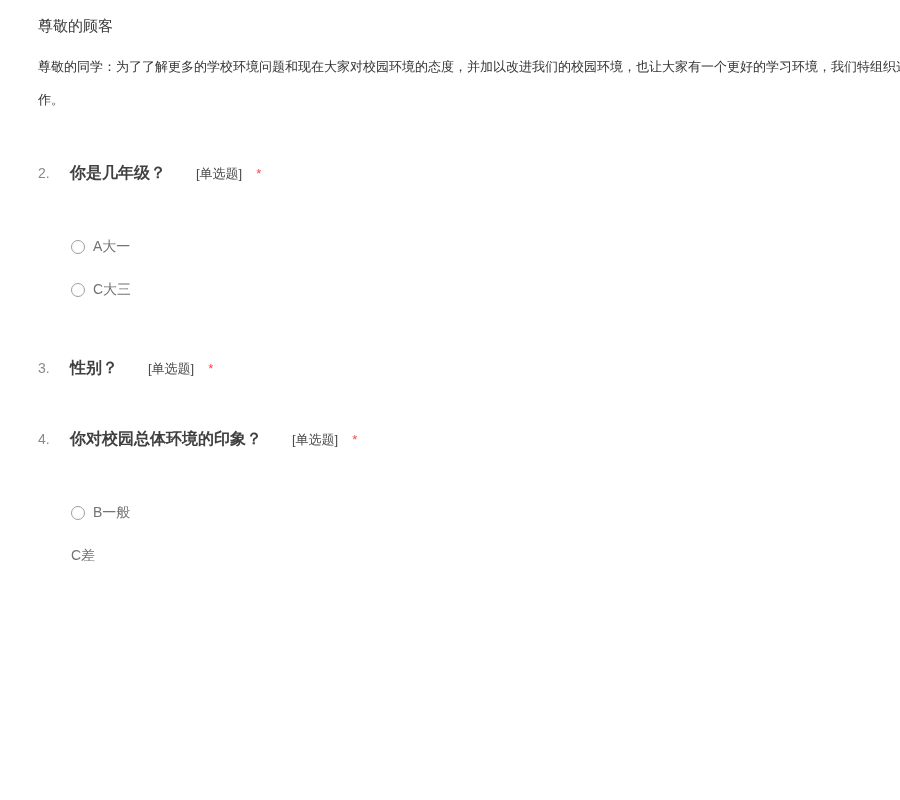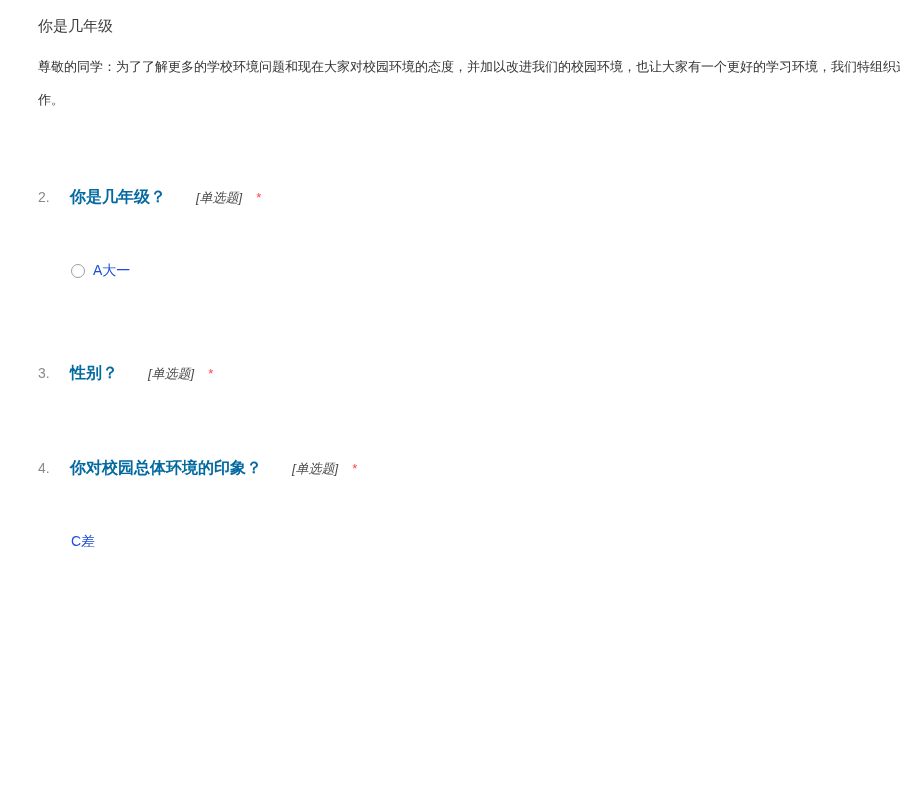--- a/index.html
+++ b/index.html
@@ -39,28 +39,26 @@
   }
   .q-number {
     width: 32px;
     flex: 0 0 32px;
     font-size: 14px;
     color: #8a8a8a;
   }
   .q-title {
     font-size: 16px;
     font-weight: bold;
-    color: #0369a1;
+    color: #404040;
     margin-right: 30px;
-    margin-top: 24px;
   }
   .q-type {
     font-size: 13px;
     color: #4a4a4a;
-    font-style: italic;
   }
   .q-required {
     font-size: 13px;
     color: #ff4545;
     margin-left: 14px;
   }
   .options {
     margin-top: 38px;
     margin-left: 33px;
   }
@@ -74,46 +72,50 @@
     width: 14px;
     height: 14px;
     flex: 0 0 14px;
     border: 1px solid #9e9e9e;
     border-radius: 50%;
     background: #ffffff;
     margin-right: 8px;
   }
   .option-label {
     font-size: 14px;
-    color: #1d4ed8;
+    color: #737373;
   }
 </style>
 </head>
 <body>
 
 <div class="survey">
 
-  <h1 class="page-title">你是几年级</h1>
+  <h1 class="page-title">尊敬的顾客</h1>
 
   <div class="intro">
     <div class="intro-line">尊敬的同学：为了了解更多的学校环境问题和现在大家对校园环境的态度，并加以改进我们的校园环境，也让大家有一个更好的学习环境，我们特组织这次校园调查工</div>
     <div class="intro-line">作。</div>
   </div>
 
   <div class="question">
     <div class="q-header">
       <span class="q-number">2.</span>
       <span class="q-title">你是几年级？</span>
       <span class="q-type">[单选题]</span>
       <span class="q-required">*</span>
     </div>
     <div class="options">
       <div class="option">
         <span class="radio"></span>
         <span class="option-label">A大一</span>
+      </div>
+      <div class="option">
+        <span class="radio"></span>
+        <span class="option-label">C大三</span>
       </div>
     </div>
   </div>
 
   <div class="question">
     <div class="q-header">
       <span class="q-number">3.</span>
       <span class="q-title">性别？</span>
       <span class="q-type">[单选题]</span>
       <span class="q-required">*</span>
@@ -122,19 +124,23 @@
 
   <div class="question">
     <div class="q-header">
       <span class="q-number">4.</span>
       <span class="q-title">你对校园总体环境的印象？</span>
       <span class="q-type">[单选题]</span>
       <span class="q-required">*</span>
     </div>
     <div class="options">
       <div class="option">
+        <span class="radio"></span>
+        <span class="option-label">B一般</span>
+      </div>
+      <div class="option">
 
         <span class="option-label">C差</span>
       </div>
     </div>
   </div>
 
 </div>
 
 </body></html>

